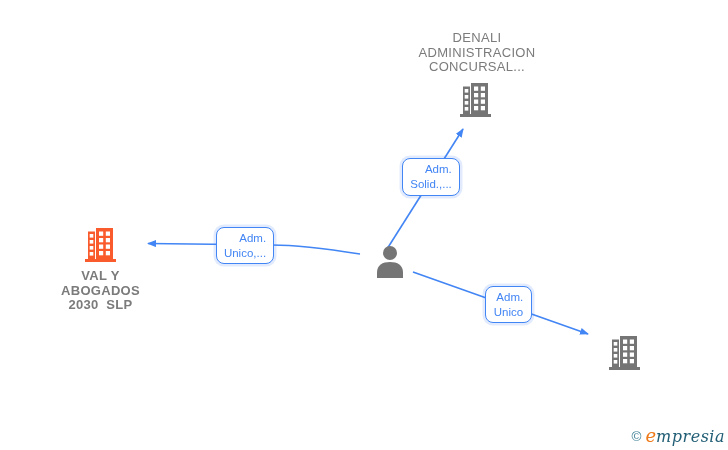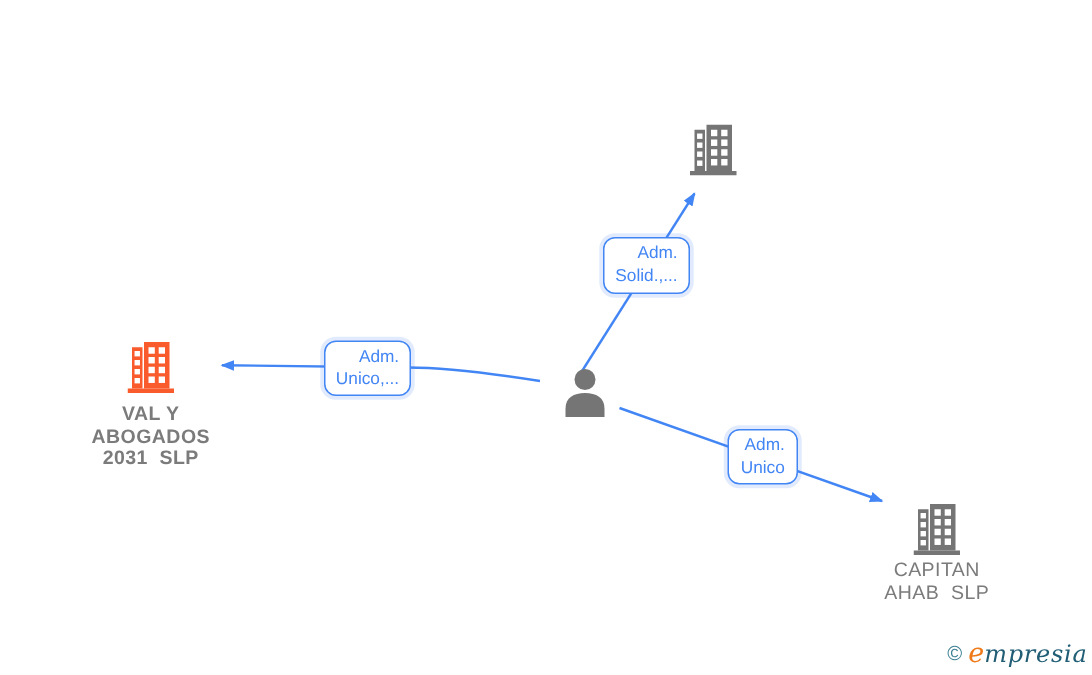--- a/index.html
+++ b/index.html
@@ -99,20 +99,23 @@
     <defs>
       <marker id="arrow" markerWidth="10" markerHeight="8" refX="8" refY="3.5" orient="auto" markerUnits="userSpaceOnUse">
         <path class="arrowhead-fill" d="M0,0 L9,3.5 L0,7 Z"></path>
       </marker>
     </defs>
     <path class="edge" d="M 360 254 C 322 248 296 245 272 245 L 148 243.5" marker-end="url(#arrow)"></path>
     <path class="edge" d="M 387 249 L 463 129" marker-end="url(#arrow)"></path>
     <path class="edge" d="M 413 272 C 460 289 535 315 588 334" marker-end="url(#arrow)"></path>
   </svg>
 
+  <div class="node-label" style="left:396px; top:31px; width:162px;">DENALI
+ADMINISTRACION
+CONCURSAL...</div>
   <div class="node-icon" style="left:460px; top:83px;">
     <svg width="32" height="34" viewBox="0 0 32 34">
       <g class="icon-gray">
         <rect x="11" y="0" width="17" height="31"></rect>
         <rect x="3" y="3.5" width="7" height="27.5"></rect>
         <rect x="0" y="31" width="31" height="3"></rect>
       </g>
       <g class="win">
         <rect x="4.7" y="6" width="3.6" height="3.6"></rect>
         <rect x="4.7" y="12" width="3.6" height="3.6"></rect>
@@ -148,21 +151,21 @@
         <rect x="20.8" y="10" width="4.2" height="4.3"></rect>
         <rect x="14" y="16.5" width="4.2" height="4.3"></rect>
         <rect x="20.8" y="16.5" width="4.2" height="4.3"></rect>
         <rect x="14" y="23" width="4.2" height="4.3"></rect>
         <rect x="20.8" y="23" width="4.2" height="4.3"></rect>
       </g>
     </svg>
   </div>
   <div class="node-label bold" style="left:28px; top:269px; width:145px;">VAL Y
 ABOGADOS
-2031  SLP</div>
+2030  SLP</div>
 
   <div class="node-icon" style="left:374px; top:245px;">
     <svg width="32" height="33" viewBox="0 0 32 33">
       <g class="icon-gray">
         <circle cx="16" cy="8" r="7"></circle>
         <path d="M 3 33 L 3 27.5 C 3 20 8.5 17 16 17 C 23.5 17 29 20 29 27.5 L 29 33 Z"></path>
       </g>
     </svg>
   </div>
 
@@ -182,22 +185,20 @@
         <rect x="20.8" y="3.5" width="4.2" height="4.3"></rect>
         <rect x="14" y="10" width="4.2" height="4.3"></rect>
         <rect x="20.8" y="10" width="4.2" height="4.3"></rect>
         <rect x="14" y="16.5" width="4.2" height="4.3"></rect>
         <rect x="20.8" y="16.5" width="4.2" height="4.3"></rect>
         <rect x="14" y="23" width="4.2" height="4.3"></rect>
         <rect x="20.8" y="23" width="4.2" height="4.3"></rect>
       </g>
     </svg>
   </div>
-  <div class="node-label" style="left:552px; top:373px; width:145px;">CAPITAN
-AHAB  SLP</div>
 
   <div class="edge-label" style="left:402px; top:158px; width:58px; height:38px;">Adm.
 Solid.,...</div>
   <div class="edge-label" style="left:216px; top:227px; width:58px; height:37px;">Adm.
 Unico,...</div>
   <div class="edge-label" style="left:485px; top:286px; width:47px; height:37px;">Adm.
 Unico</div>
 
   <div class="brand">
     <span class="copy">©</span><span class="e">e</span><span class="rest">mpresia</span>

